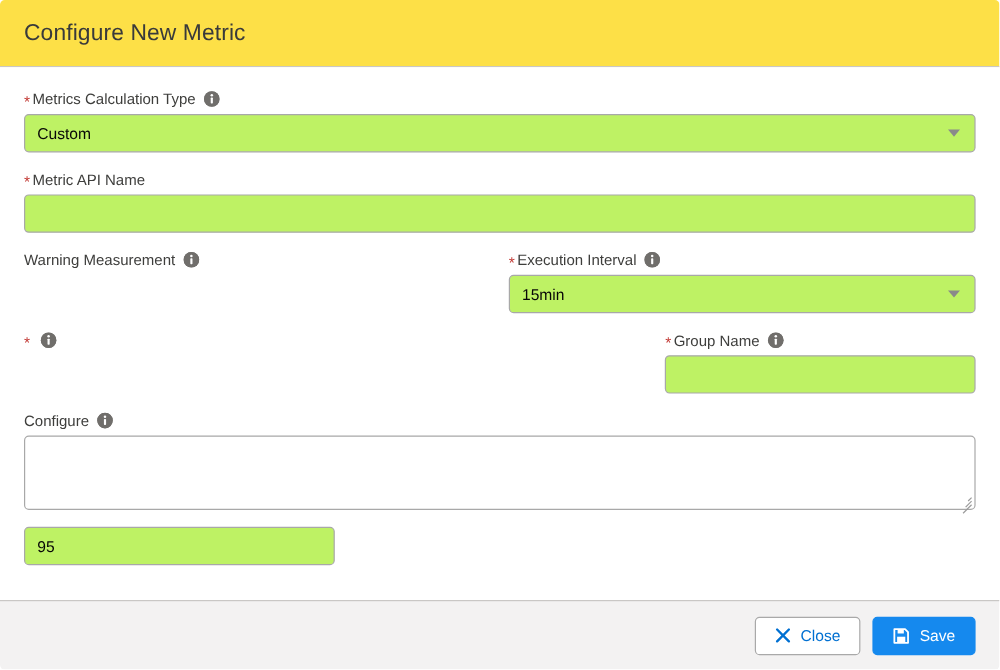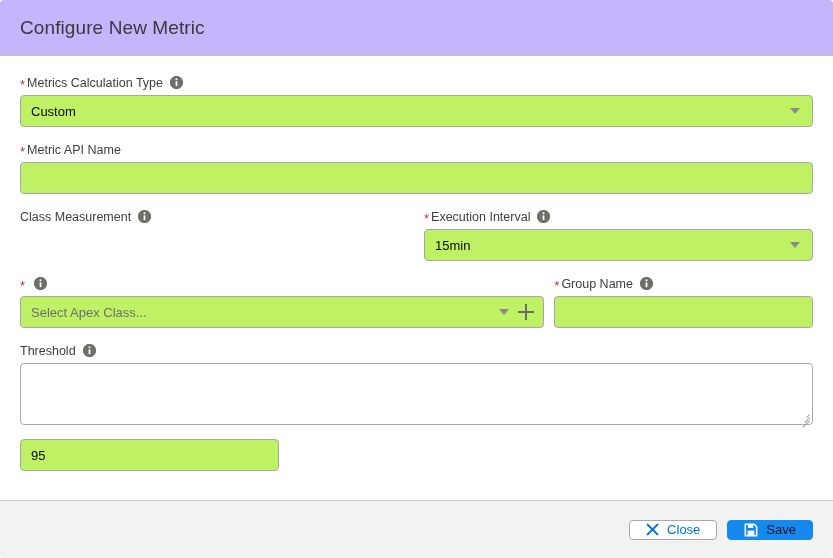--- a/index.html
+++ b/index.html
@@ -23,21 +23,21 @@
     background: #ffffff;
     box-sizing: border-box;
     border-radius: 4px;
     overflow: hidden;
   }
 
   
   .modal-header {
     height: 56px;
     flex: 0 0 56px;
-    background: #c4b5fd;
+    background: #fde047;
     border-bottom: 1px solid #c9c7c5;
     display: flex;
     align-items: center;
     padding: 0 20px;
     box-sizing: border-box;
   }
   .modal-title {
     font-size: 19px;
     font-weight: 400;
     color: #393a3b;
@@ -211,37 +211,37 @@
     align-items: center;
     justify-content: flex-end;
     padding: 0 20px;
     box-sizing: border-box;
     gap: 10px;
   }
   .btn {
     display: inline-flex;
     align-items: center;
     justify-content: center;
-    height: 20px;
+    height: 32px;
     border-radius: 4px;
     font-size: 13px;
     padding: 0 16px;
     box-sizing: border-box;
     cursor: pointer;
     white-space: nowrap;
   }
   .btn-neutral {
     background: #ffffff;
     border: 1px solid #a9a9a9;
     color: #0070d2;
   }
   .btn-brand {
     background: #1589ee;
     border: 1px solid #1589ee;
-    color: #0f172a;
+    color: #ffffff;
     justify-content: space-between;
   }
   .btn .btn-icon {
     display: inline-flex;
     align-items: center;
     margin-right: 8px;
   }
   .btn .btn-icon svg { display: block; }
 </style>
 </head>
@@ -283,21 +283,21 @@
         </div>
         <div class="control">
           <span class="value"></span>
         </div>
       </div>
     </div>
 
     <div class="field-row">
       <div class="col col-half-l">
         <div class="field-label">
-          <span class="label-text">Class Measurement</span>
+          <span class="label-text">Warning Measurement</span>
           <span class="info-icon">
             <svg width="13" height="13" viewBox="0 0 13 13" aria-hidden="true">
                 <circle cx="6.5" cy="6.5" r="6.5" fill="#706e6b"></circle>
                 <circle cx="6.5" cy="3.3" r="1.05" fill="#ffffff"></circle>
                 <rect x="5.6" y="5.2" width="1.8" height="5" rx="0.6" fill="#ffffff"></rect>
               </svg>
           </span>
         </div>
       </div>
       <div class="col col-half-r">
@@ -324,25 +324,20 @@
         <div class="field-label">
           <span class="req">*</span>
           <span class="info-icon">
             <svg width="13" height="13" viewBox="0 0 13 13" aria-hidden="true">
                 <circle cx="6.5" cy="6.5" r="6.5" fill="#706e6b"></circle>
                 <circle cx="6.5" cy="3.3" r="1.05" fill="#ffffff"></circle>
                 <rect x="5.6" y="5.2" width="1.8" height="5" rx="0.6" fill="#ffffff"></rect>
               </svg>
           </span>
         </div>
-        <div class="control with-arrow-plus">
-          <span class="value placeholder">Select Apex Class...</span>
-          <span class="arrow with-plus"></span>
-          <span class="plus-btn"></span>
-        </div>
       </div>
       <div class="col col-narrow-r">
         <div class="field-label">
           <span class="req">*</span>
           <span class="label-text">Group Name</span>
           <span class="info-icon">
             <svg width="13" height="13" viewBox="0 0 13 13" aria-hidden="true">
                 <circle cx="6.5" cy="6.5" r="6.5" fill="#706e6b"></circle>
                 <circle cx="6.5" cy="3.3" r="1.05" fill="#ffffff"></circle>
                 <rect x="5.6" y="5.2" width="1.8" height="5" rx="0.6" fill="#ffffff"></rect>
@@ -351,21 +346,21 @@
         </div>
         <div class="control">
           <span class="value"></span>
         </div>
       </div>
     </div>
 
     <div class="field-row">
       <div class="col col-full">
         <div class="field-label">
-          <span class="label-text">Threshold</span>
+          <span class="label-text">Configure</span>
           <span class="info-icon">
             <svg width="13" height="13" viewBox="0 0 13 13" aria-hidden="true">
                 <circle cx="6.5" cy="6.5" r="6.5" fill="#706e6b"></circle>
                 <circle cx="6.5" cy="3.3" r="1.05" fill="#ffffff"></circle>
                 <rect x="5.6" y="5.2" width="1.8" height="5" rx="0.6" fill="#ffffff"></rect>
               </svg>
           </span>
         </div>
         <div class="textarea-box">
           <span class="resize-grip">

